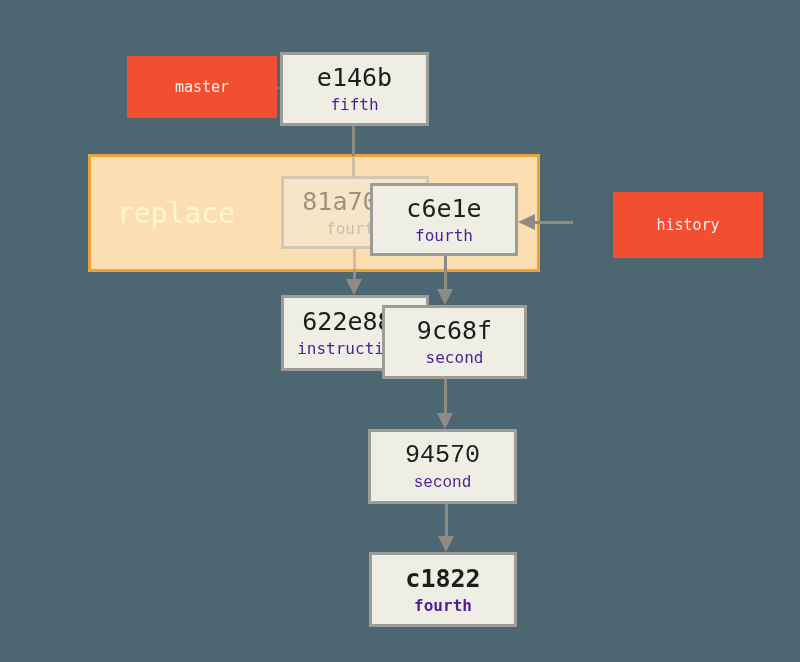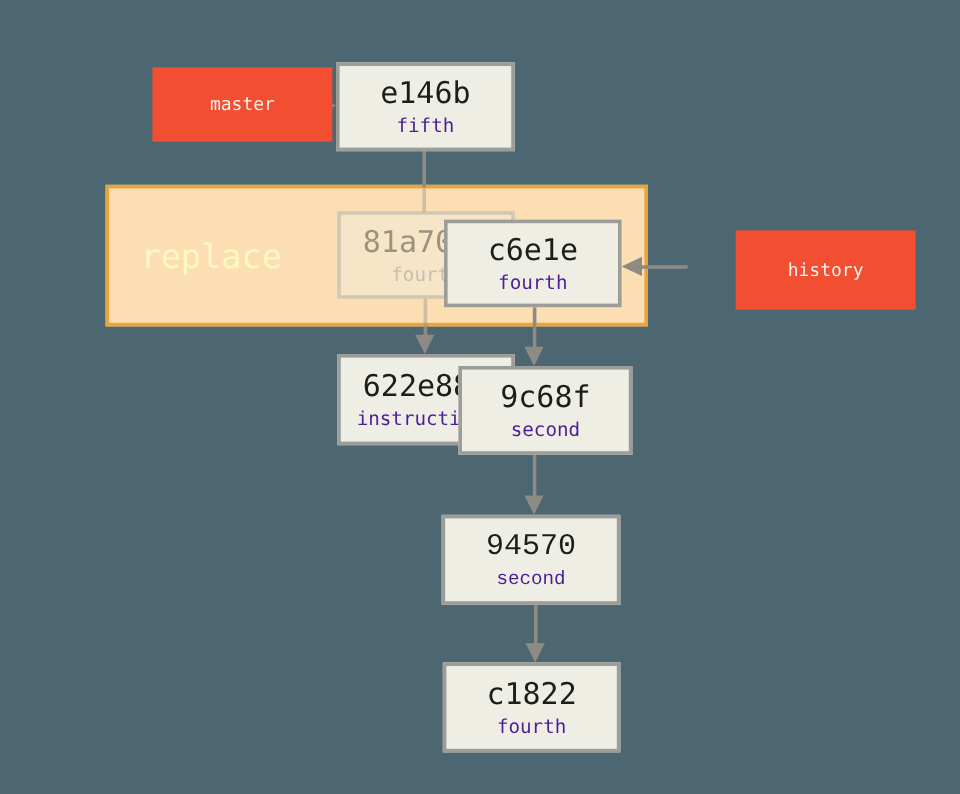--- a/index.html
+++ b/index.html
@@ -116,21 +116,21 @@
   </div>
 
   <div class="aline" style="left:535px; top:221px; width:38px; height:3px;"></div>
   <div class="ahead left" style="left:518px; top:214px;"></div>
 
   <div class="commit-box" style="left:368px; top:429px; width:149px; height:75px;font-family:Liberation Mono, monospace;">
     <div class="commit-hash">94570</div>
     <div class="commit-msg">second</div>
   </div>
 
-  <div class="commit-box" style="left:369px; top:552px; width:148px; height:75px;">
+  <div class="commit-box" style="left:369px; top:552px; width:148px; height:75px;font-weight:bold;">
     <div class="commit-hash">c1822</div>
     <div class="commit-msg">fourth</div>
   </div>
 
   <div class="branch-box" style="left:87px; top:56px; width:150px; height:62px;">master</div>
   <div class="branch-box" style="left:573px; top:192px; width:150px; height:66px;">history</div>
 
 </div>
 
 </body></html>

